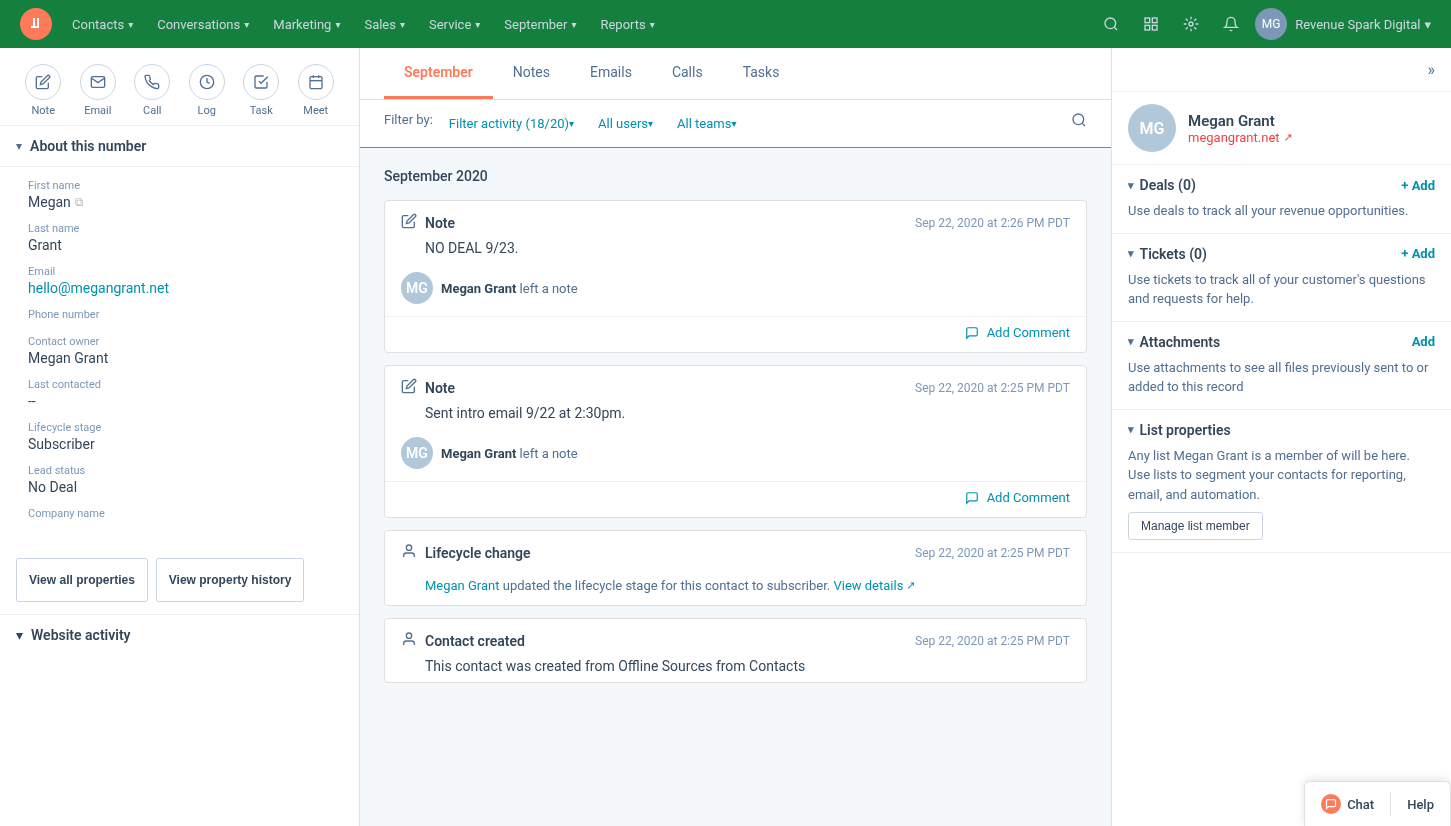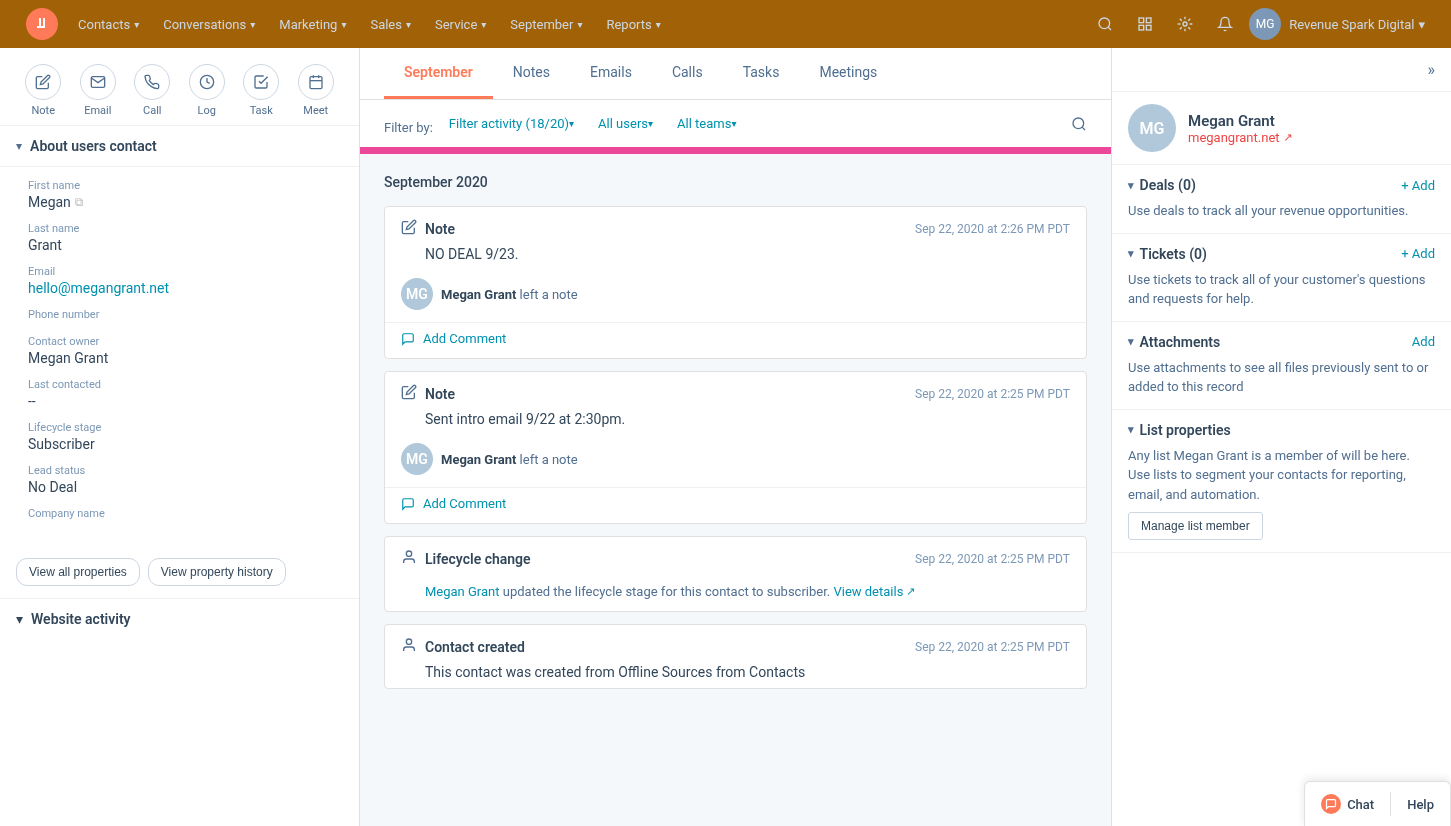--- a/index.html
+++ b/index.html
@@ -1,19 +1,19 @@
 <!DOCTYPE html>
 <html><head>
   <meta charset="utf-8">
   <style>
     * { box-sizing: border-box; margin: 0; padding: 0; }
     body { font-family: -apple-system, BlinkMacSystemFont, 'Segoe UI', Roboto, sans-serif; font-size: 14px; background: #f5f8fa; color: #33475b; }
 
     
-    .topnav { background: #a16207; height: 48px; display: flex; align-items: center; padding: 0 26px; gap: 0; }
+    .topnav { background: #15803d; height: 48px; display: flex; align-items: center; padding: 0 20px; gap: 0; }
     .topnav-logo { width: 32px; height: 32px; margin-right: 8px; }
     .topnav-logo svg { width: 32px; height: 32px; }
     .topnav-items { display: flex; align-items: center; gap: 0; flex: 1; }
     .topnav-item { color: #cbd6e2; font-size: 13px; padding: 0 12px; height: 48px; display: flex; align-items: center; gap: 4px; cursor: pointer; }
     .topnav-item .chevron { font-size: 10px; }
     .topnav-right { display: flex; align-items: center; gap: 8px; margin-left: auto; }
     .topnav-icon { width: 32px; height: 32px; display: flex; align-items: center; justify-content: center; color: #cbd6e2; cursor: pointer; border-radius: 4px; }
     .topnav-avatar { width: 32px; height: 32px; border-radius: 50%; background: #7c98b6; display: flex; align-items: center; justify-content: center; color: white; font-size: 12px; cursor: pointer; }
     .topnav-account { color: #cbd6e2; font-size: 13px; cursor: pointer; display: flex; align-items: center; gap: 4px; }
 
@@ -32,54 +32,54 @@
     .section-title { font-weight: 600; font-size: 14px; color: #33475b; }
 
     .property-group { padding: 12px 28px; }
     .property-item { margin-bottom: 12px; }
     .property-label { font-size: 11px; color: #7c98b6; margin-bottom: 2px; text-transform: none; }
     .property-value { font-size: 14px; color: #33475b; display: flex; align-items: center; gap: 4px; }
     .copy-icon { color: #bbb; cursor: pointer; font-size: 12px; }
     .property-value.email-value { color: #0091ae; }
 
     .bottom-buttons { display: flex; gap: 8px; padding: 12px 16px; }
-    .btn-secondary { background: white; border: 1px solid #cbd6e2; color: #33475b; padding: 6px 12px; border-radius: 11px; cursor: pointer; font-size: 12px; }
+    .btn-secondary { background: white; border: 1px solid #cbd6e2; color: #33475b; padding: 14px 12px; border-radius: 3px; cursor: pointer; font-size: 12px; font-weight: bold; }
 
     .website-activity-header { display: flex; align-items: center; gap: 8px; padding: 12px 16px; cursor: pointer; border-top: 1px solid #f0f0f0; }
 
     
     .center-content { flex: 1; overflow-y: auto; background: #f5f8fa; }
 
     
     .tabs-bar { background: white; border-bottom: 1px solid #e0e0e0; display: flex; padding: 0 24px; }
     .tab { padding: 16px 20px; font-size: 14px; color: #516f90; cursor: pointer; border-bottom: 3px solid transparent; }
     .tab.active { color: #ff7a59; border-bottom-color: #ff7a59; font-weight: 600; }
 
     
-    .filter-bar { background: white; padding: 12px 24px; display: flex; align-items: flex-end; gap: 8px; border-bottom: 7px solid #ec4899; }
+    .filter-bar { background: white; padding: 12px 24px; display: flex; align-items: flex-start; gap: 8px; border-bottom: 1px solid #ec4899; }
     .filter-label { font-size: 13px; color: #516f90; }
     .filter-btn { display: flex; align-items: center; color: #0091ae; font-size: 13px; cursor: pointer; padding: 4px 8px; border-radius: 3px; }
     .filter-btn .chevron { font-size: 10px; }
     .filter-search { margin-left: auto; color: #516f90; cursor: pointer; }
 
     
     .activity-feed { padding: 16px 24px; }
     .date-header { font-size: 14px; color: #33475b; font-weight: 500; margin-bottom: 12px; padding: 4px 0; }
 
     .activity-card { background: white; border: 1px solid #e0e0e0; border-radius: 4px; margin-bottom: 12px; overflow: hidden; }
     .activity-header { display: flex; align-items: center; justify-content: space-between; padding: 12px 16px 8px; }
     .activity-type { display: flex; align-items: center; gap: 8px; font-weight: 600; color: #33475b; font-size: 14px; }
     .activity-type-icon { color: #516f90; }
     .activity-time { font-size: 12px; color: #7c98b6; }
     .activity-body { padding: 0 16px 8px 40px; font-size: 14px; color: #33475b; }
     .activity-user { display: flex; align-items: center; gap: 8px; padding: 8px 16px; }
     .user-avatar { width: 32px; height: 32px; border-radius: 50%; background: #d6e4f0; display: flex; align-items: center; justify-content: center; overflow: hidden; flex-shrink: 0; }
     .user-note { font-size: 13px; color: #516f90; }
     .user-note strong { color: #33475b; }
-    .add-comment { display: flex; align-items: center; gap: 8px; padding: 8px 16px 12px; color: #0091ae; font-size: 13px; cursor: pointer; border-top: 1px solid #f0f0f0; margin-top: 4px; }
+    .add-comment { display: flex; align-items: center; gap: 8px; padding: 8px 16px 12px; color: #0091ae; font-size: 13px; cursor: pointer; border-top: 1px solid #f0f0f0; margin-top: 4px; justify-content: flex-end; }
 
     .lifecycle-body { padding: 8px 16px 12px 40px; font-size: 13px; color: #516f90; }
     .lifecycle-body a { color: #0091ae; text-decoration: none; cursor: pointer; }
     .view-details { color: #0091ae; text-decoration: none; cursor: pointer; display: inline-flex; align-items: center; gap: 3px; }
     .view-details .ext-icon { font-size: 11px; }
 
     
     .right-sidebar { width: 340px; background: white; border-left: 1px solid #e0e0e0; overflow-y: auto; flex-shrink: 0; }
     .right-sidebar-header { display: flex; align-items: center; justify-content: flex-end; padding: 12px 16px; border-bottom: 1px solid #f0f0f0; }
     .collapse-btn { color: #516f90; cursor: pointer; font-size: 16px; }
@@ -88,21 +88,21 @@
     .contact-avatar { width: 48px; height: 48px; border-radius: 50%; background: #d6e4f0; overflow: hidden; flex-shrink: 0; }
     .contact-info { }
     .contact-name { font-weight: 600; color: #33475b; font-size: 15px; }
     .contact-email { color: #ef4444; font-size: 13px; display: flex; align-items: center; gap: 4px; cursor: pointer; }
     .contact-email .ext { font-size: 11px; }
 
     .sidebar-section { border-bottom: 1px solid #f0f0f0; padding: 12px 16px; }
     .sidebar-section-header { display: flex; align-items: center; justify-content: space-between; margin-bottom: 8px; }
     .sidebar-section-title { display: flex; align-items: center; gap: 6px; font-weight: 600; color: #33475b; font-size: 14px; }
     .sidebar-section-title .chevron { color: #516f90; font-size: 11px; cursor: pointer; }
-    .sidebar-add-btn { color: #0091ae; font-size: 13px; cursor: pointer; font-weight: 400; }
+    .sidebar-add-btn { color: #0091ae; font-size: 13px; cursor: pointer; font-weight: 700; }
     .sidebar-section-text { font-size: 13px; color: #516f90; line-height: 1.5; }
 
     .manage-list-btn { background: white; border: 1px solid #cbd6e2; color: #33475b; padding: 6px 12px; border-radius: 3px; cursor: pointer; font-size: 12px; margin-top: 8px; }
 
     
     .chat-widget { position: fixed; bottom: 0; right: 0; background: white; border: 1px solid #e0e0e0; border-bottom: none; border-radius: 6px 6px 0 0; display: flex; align-items: center; gap: 0; overflow: hidden; box-shadow: 0 -2px 8px rgba(0,0,0,0.1); }
     .chat-btn { display: flex; align-items: center; gap: 6px; padding: 12px 16px; color: #33475b; font-size: 13px; cursor: pointer; font-weight: 500; }
     .chat-icon { width: 20px; height: 20px; background: #ff7a59; border-radius: 50%; display: flex; align-items: center; justify-content: center; }
     .chat-icon svg { width: 12px; height: 12px; color: white; }
     .chat-divider { width: 1px; height: 24px; background: #e0e0e0; }
@@ -241,21 +241,21 @@
               <line x1="8" y1="2" x2="8" y2="6"></line>
               <line x1="3" y1="10" x2="21" y2="10"></line>
             </svg>
         </div>
         <span>Meet</span>
       </div>
     </div>
 
     <div class="section-header">
       <span class="chevron-icon">▾</span>
-      <span class="section-title">About users contact</span>
+      <span class="section-title">About this number</span>
     </div>
 
     <div class="property-group">
       <div class="property-item">
         <div class="property-label">First name</div>
         <div class="property-value">
           <span>Megan</span>
           <span class="copy-icon">⧉</span>
         </div>
       </div>
@@ -318,21 +318,20 @@
   </div>
 
   <div class="center-content">
 
     <div class="tabs-bar">
       <div class="tab active">September</div>
       <div class="tab">Notes</div>
       <div class="tab">Emails</div>
       <div class="tab">Calls</div>
       <div class="tab">Tasks</div>
-      <div class="tab">Meetings</div>
     </div>
 
     <div class="filter-bar">
       <span class="filter-label">Filter by:</span>
       <div class="filter-btn">
         <span>Filter activity (18/20)</span>
         <span class="chevron">▾</span>
       </div>
       <div class="filter-btn">
         <span>All users</span>

